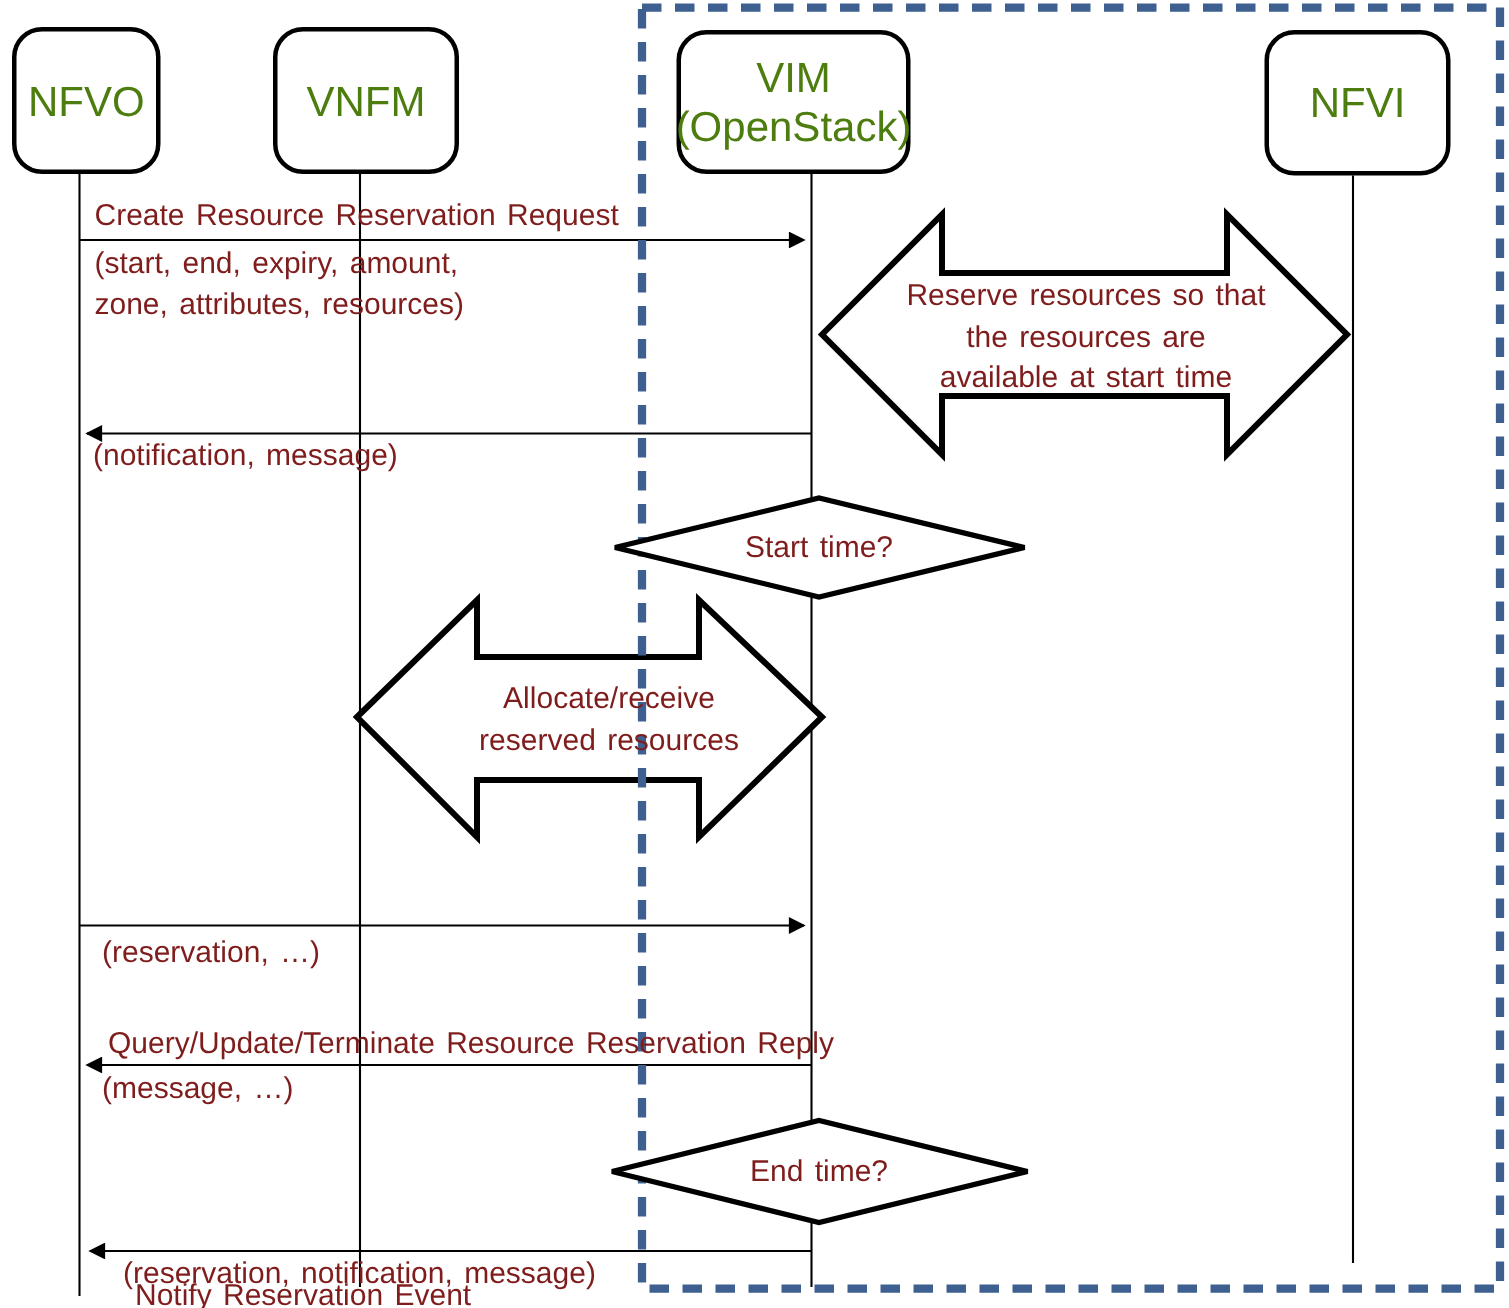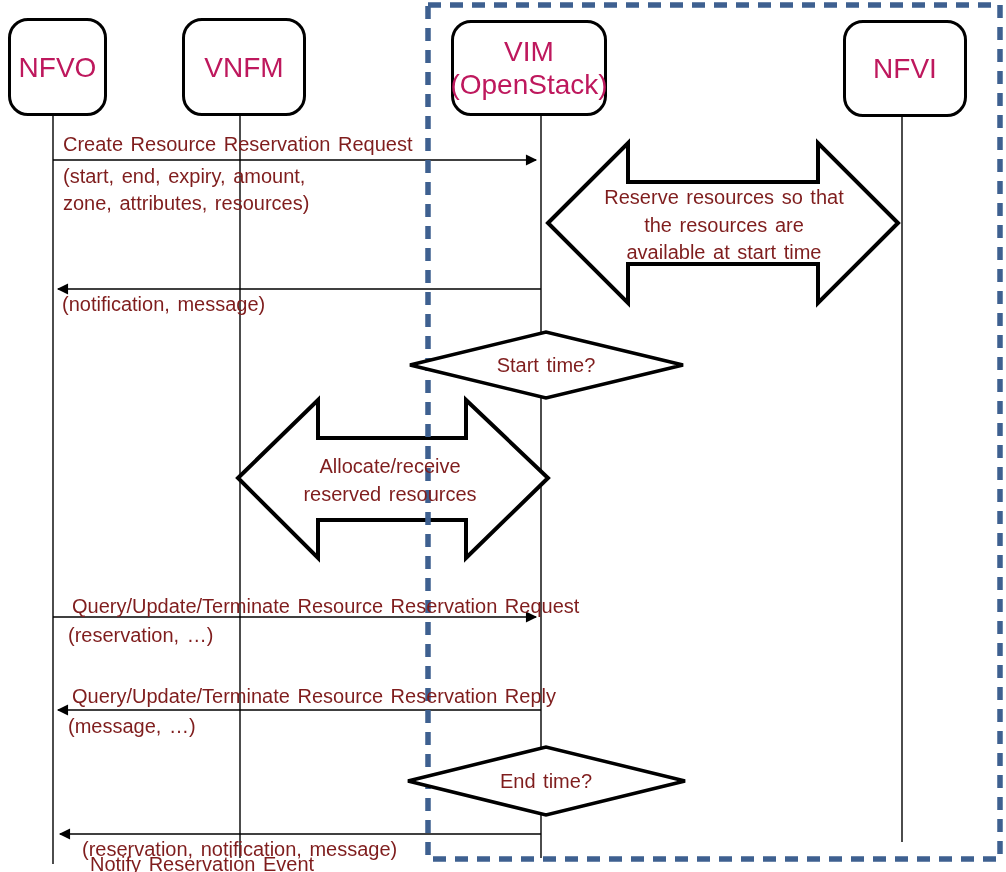--- a/index.html
+++ b/index.html
@@ -26,21 +26,21 @@
     z-index: 5;
     background: #ffffff;
     border: 3.5px solid #000000;
     border-radius: 20px;
     display: flex;
     flex-direction: column;
     align-items: center;
     justify-content: center;
     font-size: 28px;
     line-height: 33px;
-    color: #be185d;
+    color: #4d7c0f;
     text-align: center;
     box-sizing: border-box;
   }
   .txt {
     position: absolute;
     z-index: 4;
     color: #7f1d1d;
     font-size: 20px;
     line-height: 27px;
     white-space: nowrap;
@@ -101,42 +101,41 @@
   <div class="txt" style="left:63px; top:131px;">Create Resource Reservation Request</div>
   <div class="txt" style="left:63px; top:163px;">
     <div>(start, end, expiry, amount,</div>
     <div>zone, attributes, resources)</div>
   </div>
 
   <div class="txt" style="left:62px; top:291px;">
     <div>(notification, message)</div>
   </div>
 
-  <div class="txt" style="left:72px; top:593px;">Query/Update/Terminate Resource Reservation Request</div>
   <div class="txt" style="left:68px; top:622px;">
     <div>(reservation, …)</div>
   </div>
 
   <div class="txt" style="left:72px; top:683px;">Query/Update/Terminate Resource Reservation Reply</div>
   <div class="txt" style="left:68px; top:713px;">
     <div>(message, …)</div>
   </div>
 
   <div class="txt" style="left:90px; top:851px;">Notify Reservation Event</div>
   <div class="txt" style="left:82px; top:836px;">
     <div>(reservation, notification, message)</div>
   </div>
 
   <div class="txt center" style="left:574px; top:184px; width:300px; line-height:27.5px;">
     <div>Reserve resources so that</div>
     <div>the resources are</div>
     <div>available at start time</div>
   </div>
 
-  <div class="txt center" style="left:260px; top:452px; width:260px; line-height:28px;">
+  <div class="txt center" style="left:276px; top:452px; width:260px; line-height:28px;">
     <div>Allocate/receive</div>
     <div>reserved resources</div>
   </div>
 
   <div class="txt center" style="left:446px; top:352px; width:200px;">Start time?</div>
   <div class="txt center" style="left:446px; top:768px; width:200px;">End time?</div>
 
 </div>
 
 </body></html>

